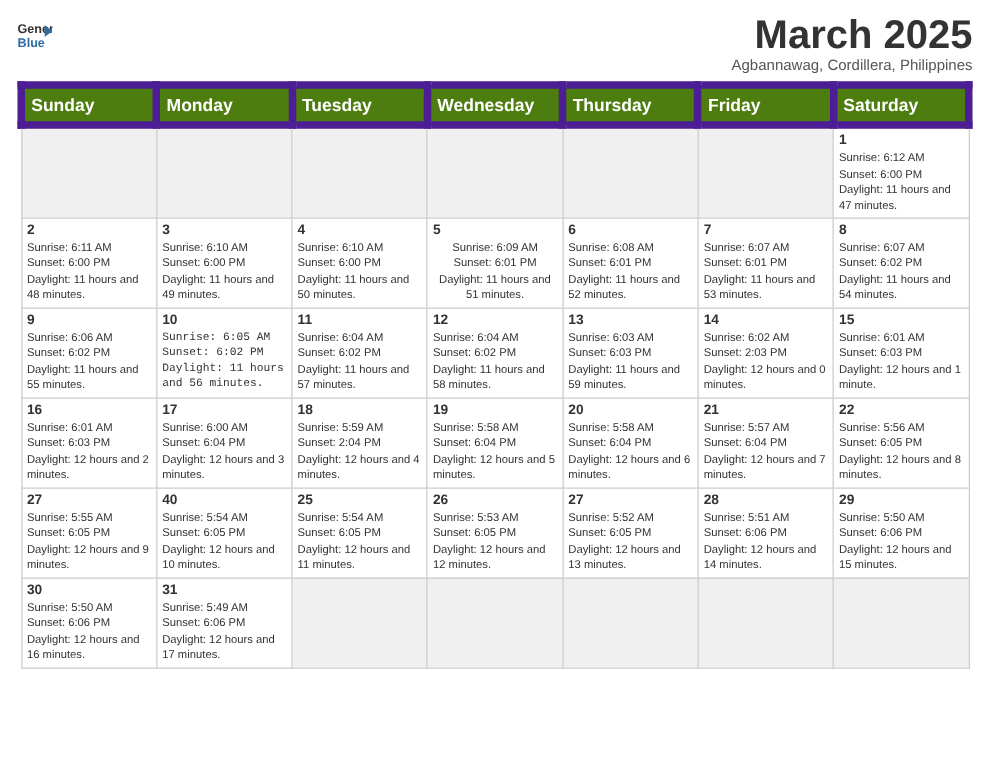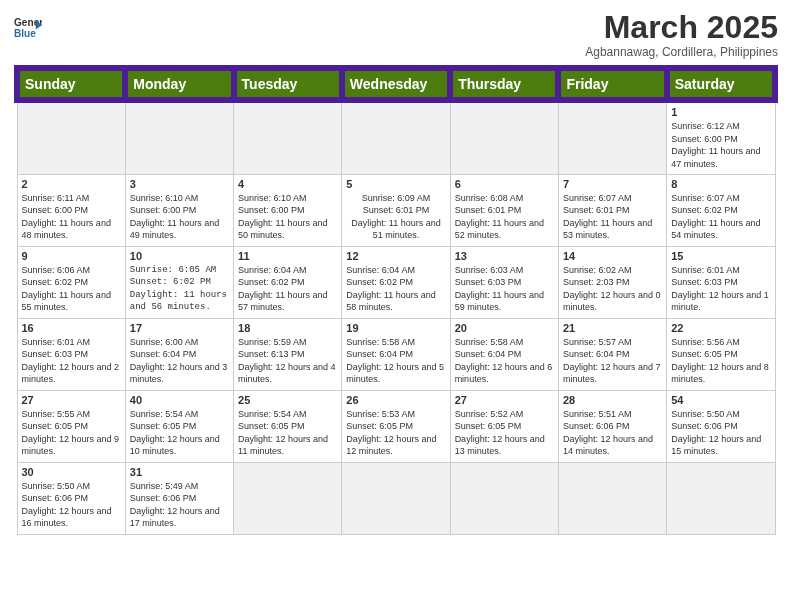--- a/index.html
+++ b/index.html
@@ -227,21 +227,21 @@
           </td>
           <td>
             <span class="day-number">17</span>
             <div class="day-info" style="white-space: pre-line;">Sunrise: 6:00 AM
 Sunset: 6:04 PM
 Daylight: 12 hours and 3 minutes.</div>
           </td>
           <td>
             <span class="day-number">18</span>
             <div class="day-info" style="white-space: pre-line;">Sunrise: 5:59 AM
-Sunset: 6:13 PM
+Sunset: 2:04 PM
 Daylight: 12 hours and 4 minutes.</div>
           </td>
           <td>
             <span class="day-number">19</span>
             <div class="day-info" style="white-space: pre-line;">Sunrise: 5:58 AM
 Sunset: 6:04 PM
 Daylight: 12 hours and 5 minutes.</div>
           </td>
           <td>
             <span class="day-number">20</span>
@@ -293,21 +293,21 @@
 Sunset: 6:05 PM
 Daylight: 12 hours and 13 minutes.</div>
           </td>
           <td>
             <span class="day-number">28</span>
             <div class="day-info" style="white-space: pre-line;">Sunrise: 5:51 AM
 Sunset: 6:06 PM
 Daylight: 12 hours and 14 minutes.</div>
           </td>
           <td>
-            <span class="day-number">54</span>
+            <span class="day-number">29</span>
             <div class="day-info" style="white-space: pre-line;">Sunrise: 5:50 AM
 Sunset: 6:06 PM
 Daylight: 12 hours and 15 minutes.</div>
           </td>
         </tr>
         <tr>
           <td>
             <span class="day-number">30</span>
             <div class="day-info" style="white-space: pre-line;">Sunrise: 5:50 AM
 Sunset: 6:06 PM

